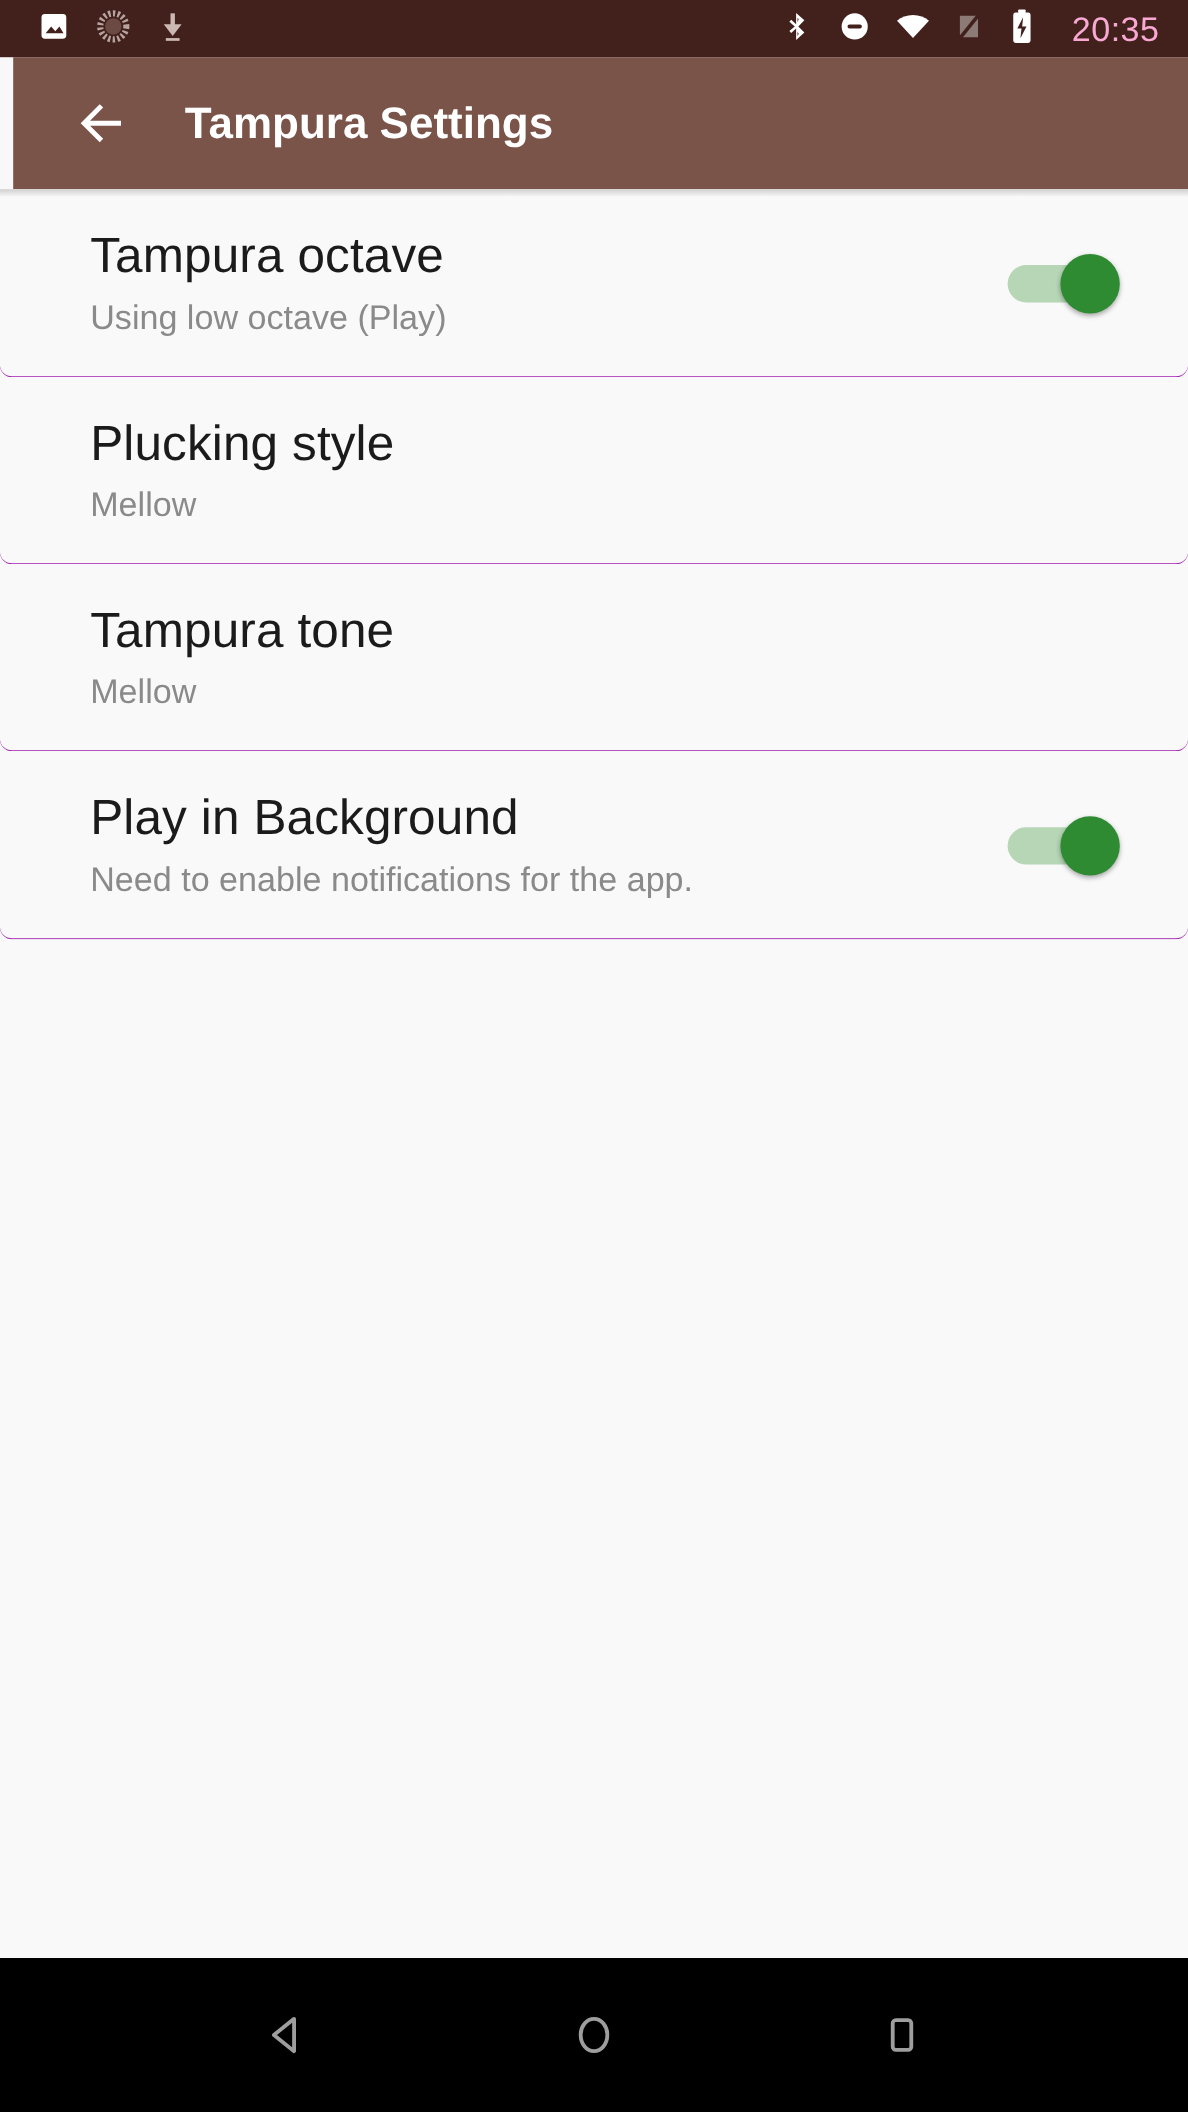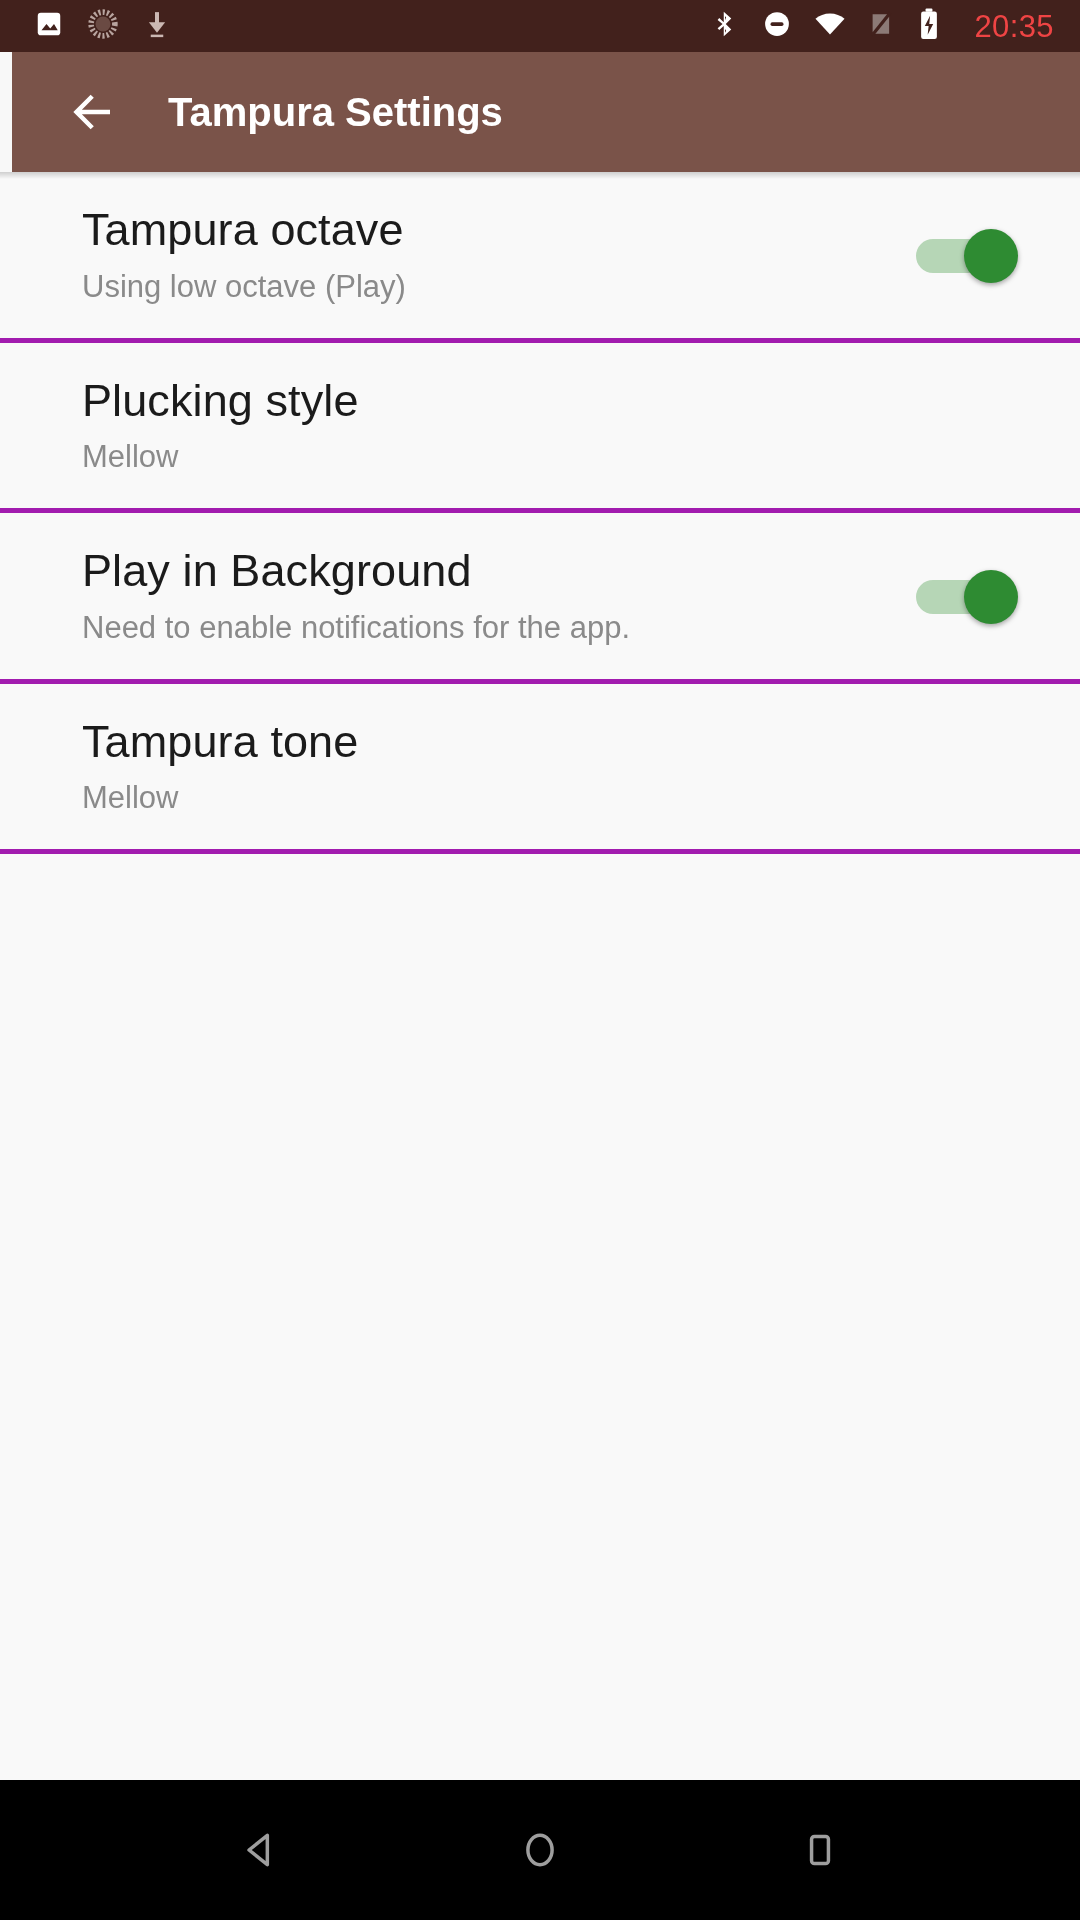--- a/index.html
+++ b/index.html
@@ -16,21 +16,21 @@
     position:absolute; top:0; left:0;
     width:1080px; height:52px;
     background:#42211c;
     display:flex; align-items:center;
     padding:0 26px 0 34px;
   }
   .status-left { display:flex; align-items:center; gap:24px; flex:0 0 auto; }
   .status-right { display:flex; align-items:center; gap:22px; margin-left:auto; }
   .sicon { display:block; }
   .clock {
-    color:#ef4444; font-size:31px; font-weight:400;
+    color:#f9a8d4; font-size:31px; font-weight:400;
     letter-spacing:0.4px; margin-left:12px; line-height:1;
   }
 
   
   #app-bar {
     position:absolute; top:52px; left:12px;
     width:1080px; height:120px;
     background:#7a5349;
     display:flex; align-items:center;
     padding-left:48px;
@@ -48,23 +48,24 @@
   
   #settings-list {
     position:absolute; top:172px; left:0;
     width:1080px; height:1608px;
     background:#f9f9f9;
   }
   .pref-row {
     position:relative;
     display:flex; align-items:center;
     padding:0 40px 0 82px;
-    border-bottom:5px solid #a21caf;
+    border-bottom:1px solid #a21caf;
     background:#f9f9f9;
     cursor:pointer;
+    border-radius:11px;
   }
   .pref-row.h-with-sub { height:171px; }
   .pref-row.h-plain    { height:170px; }
   .pref-text { flex:1 1 auto; min-width:0; }
   .pref-title {
     color:#1b1b1b; font-size:45px; font-weight:400;
     line-height:1.05; letter-spacing:0.1px;
   }
   .pref-summary {
     color:#8a8a8a; font-size:31px; font-weight:400;
@@ -202,35 +203,35 @@
       </div>
     </div>
 
     <div class="pref-row h-plain">
       <div class="pref-text">
         <div class="pref-title">Plucking style</div>
         <div class="pref-summary">Mellow</div>
       </div>
     </div>
 
+    <div class="pref-row h-plain">
+      <div class="pref-text">
+        <div class="pref-title">Tampura tone</div>
+        <div class="pref-summary">Mellow</div>
+      </div>
+    </div>
+
     <div class="pref-row h-with-sub">
       <div class="pref-text">
         <div class="pref-title">Play in Background</div>
         <div class="pref-summary">Need to enable notifications for the app.</div>
       </div>
       <div class="switch">
         <div class="track" style="background: rgb(182, 214, 182);"></div>
         <div class="thumb" style="background: rgb(46, 139, 50);"></div>
-      </div>
-    </div>
-
-    <div class="pref-row h-plain">
-      <div class="pref-text">
-        <div class="pref-title">Tampura tone</div>
-        <div class="pref-summary">Mellow</div>
       </div>
     </div>
 
   </div>
   <div id="list-shadow"></div>
 
   <div id="nav-bar" style="background: rgb(0, 0, 0);">
     <div class="nav-btn">
       <svg width="44" height="44" viewBox="0 0 24 24">
         <path d="M16 4L6 12l10 8z" fill="none" stroke="#9e9e9e" stroke-width="1.9" stroke-linejoin="round"></path>

